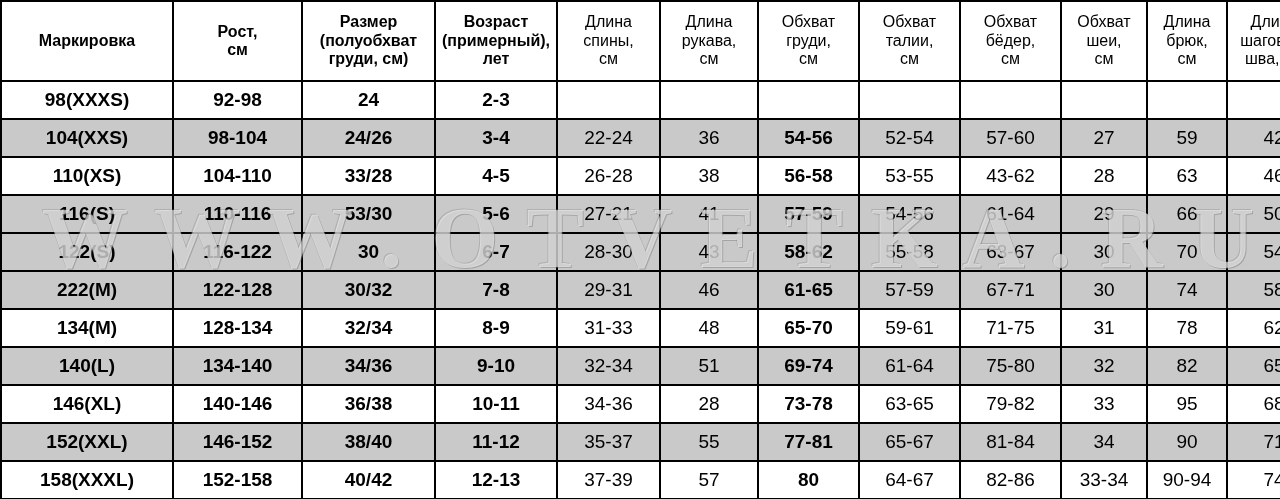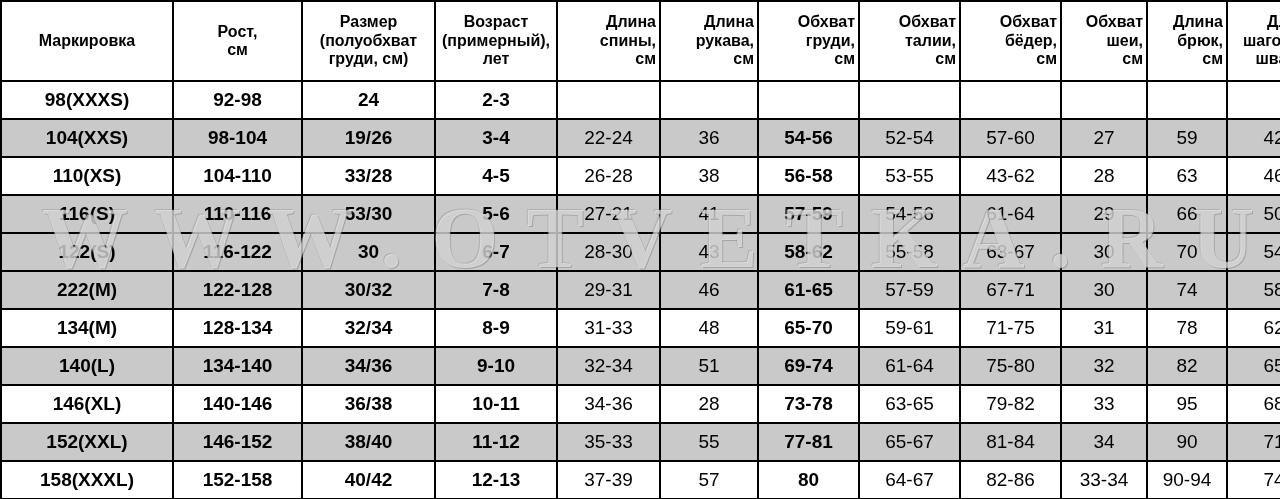--- a/index.html
+++ b/index.html
@@ -32,22 +32,21 @@
     background: transparent;
   }
   
   #size-table thead th {
     font-size: 16px;
     font-weight: bold;
     line-height: 1.15;
     height: 74px;
   }
   #size-table thead th.hdr-normal {
-    font-weight: bold;
-    text-align: right;
+    font-weight: normal;
   }
   #size-table thead th.hdr-strong {
     font-weight: bold;
   }
   
   #size-table tbody tr {
     height: 38px;
   }
   #size-table tbody tr.shaded td {
     background-color: #c9c9c9;
@@ -145,21 +144,21 @@
         <td class="b"></td>
         <td></td>
         <td></td>
         <td></td>
         <td></td>
         <td></td>
       </tr>
       <tr class="shaded">
         <td class="b">104(XXS)</td>
         <td class="b">98-104</td>
-        <td class="b">19/26</td>
+        <td class="b">24/26</td>
         <td class="b">3-4</td>
         <td>22-24</td>
         <td>36</td>
         <td class="b">54-56</td>
         <td>52-54</td>
         <td>57-60</td>
         <td>27</td>
         <td>59</td>
         <td>42</td>
       </tr>
@@ -259,21 +258,21 @@
         <td>79-82</td>
         <td>33</td>
         <td>95</td>
         <td>68</td>
       </tr>
       <tr class="shaded">
         <td class="b">152(XXL)</td>
         <td class="b">146-152</td>
         <td class="b">38/40</td>
         <td class="b">11-12</td>
-        <td>35-33</td>
+        <td>35-37</td>
         <td>55</td>
         <td class="b">77-81</td>
         <td>65-67</td>
         <td>81-84</td>
         <td>34</td>
         <td>90</td>
         <td>71</td>
       </tr>
       <tr>
         <td class="b">158(XXXL)</td>

